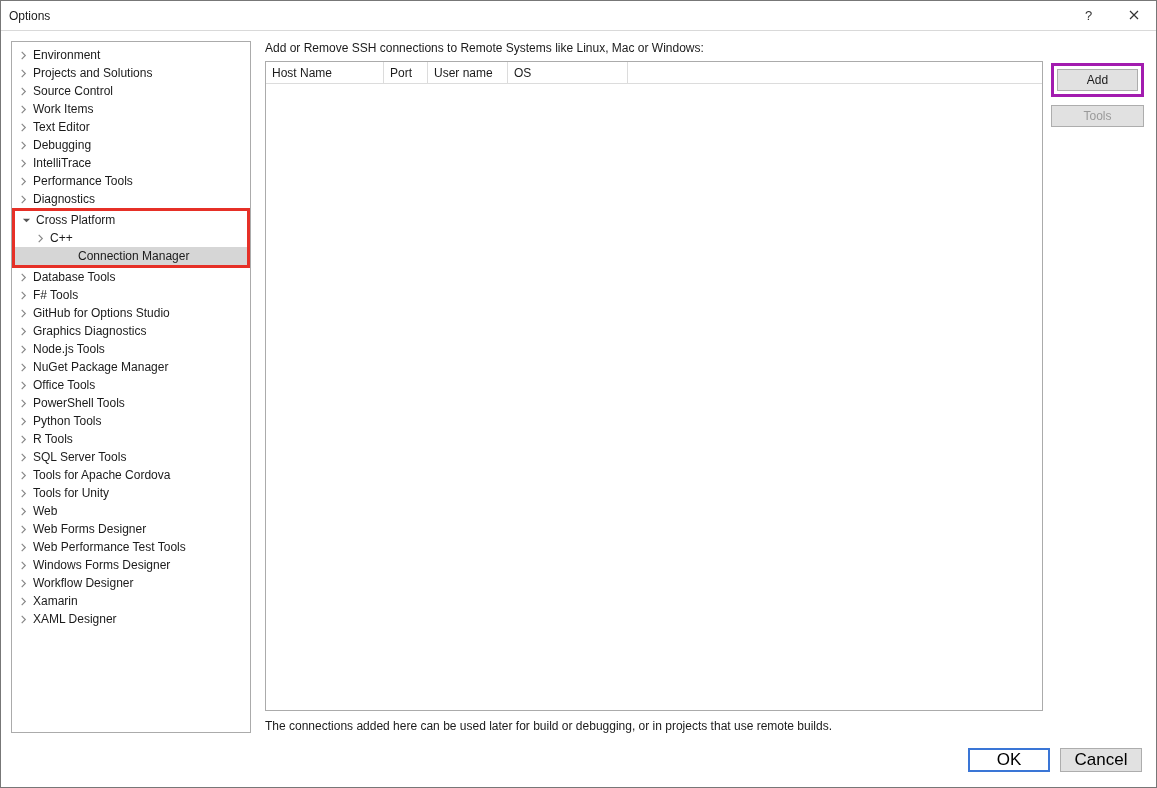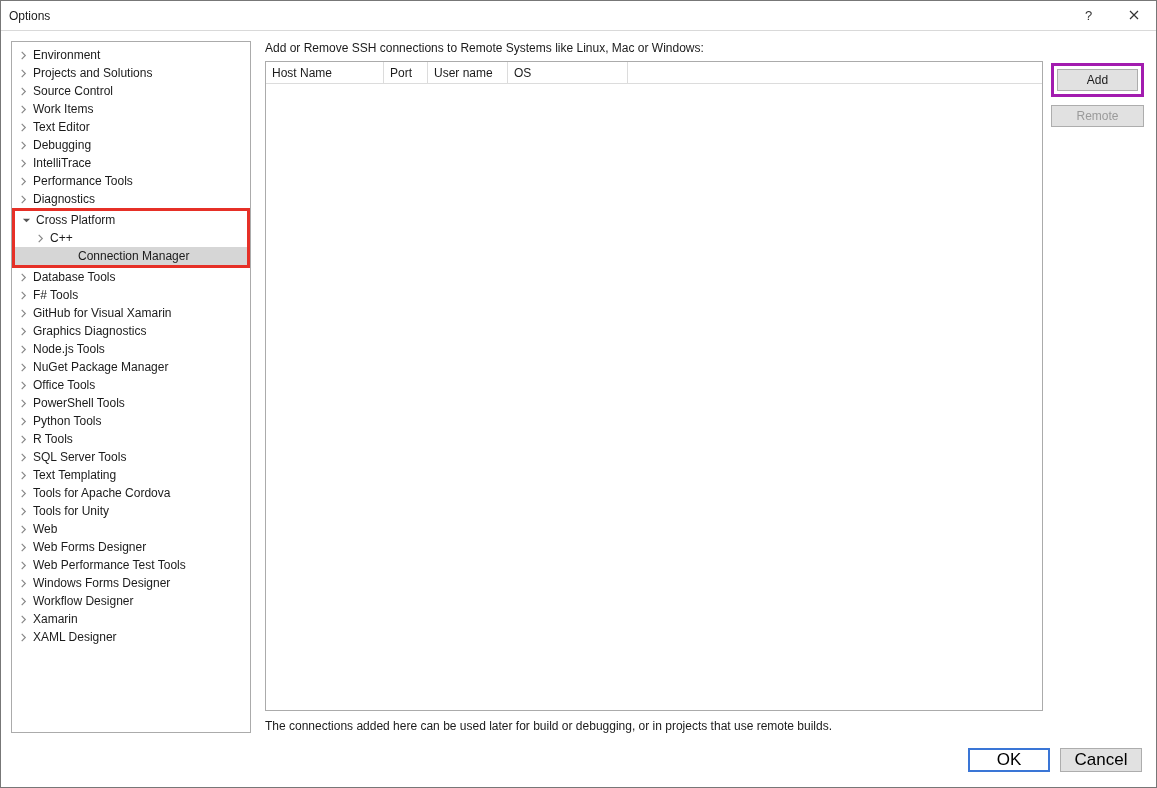--- a/index.html
+++ b/index.html
@@ -235,21 +235,21 @@
               </svg>
             </span>
             <span class="tree-label">F# Tools</span>
           </div>
           <div class="tree-row">
             <span class="arrow">
               <svg viewBox="0 0 10 10">
                 <path d="M3 1 L7 5 L3 9" fill="none" stroke="#888" stroke-width="1.3"></path>
               </svg>
             </span>
-            <span class="tree-label">GitHub for Visual Xamarin</span>
+            <span class="tree-label">GitHub for Options Studio</span>
           </div>
           <div class="tree-row">
             <span class="arrow">
               <svg viewBox="0 0 10 10">
                 <path d="M3 1 L7 5 L3 9" fill="none" stroke="#888" stroke-width="1.3"></path>
               </svg>
             </span>
             <span class="tree-label">Graphics Diagnostics</span>
           </div>
           <div class="tree-row">
@@ -300,28 +300,20 @@
             </span>
             <span class="tree-label">R Tools</span>
           </div>
           <div class="tree-row">
             <span class="arrow">
               <svg viewBox="0 0 10 10">
                 <path d="M3 1 L7 5 L3 9" fill="none" stroke="#888" stroke-width="1.3"></path>
               </svg>
             </span>
             <span class="tree-label">SQL Server Tools</span>
-          </div>
-          <div class="tree-row">
-            <span class="arrow">
-              <svg viewBox="0 0 10 10">
-                <path d="M3 1 L7 5 L3 9" fill="none" stroke="#888" stroke-width="1.3"></path>
-              </svg>
-            </span>
-            <span class="tree-label">Text Templating</span>
           </div>
           <div class="tree-row">
             <span class="arrow">
               <svg viewBox="0 0 10 10">
                 <path d="M3 1 L7 5 L3 9" fill="none" stroke="#888" stroke-width="1.3"></path>
               </svg>
             </span>
             <span class="tree-label">Tools for Apache Cordova</span>
           </div>
           <div class="tree-row">
@@ -401,21 +393,21 @@
           <div class="gh pt">Port</div>
           <div class="gh un">User name</div>
           <div class="gh os">OS</div>
           <div class="gh last"></div>
         </div>
       </div>
       <div class="sidebtns">
         <div class="btnwrap-hl">
           <button class="btn">Add</button>
         </div>
-        <button class="btn disabled">Remote</button>
+        <button class="btn disabled">Tools</button>
       </div>
     </div>
     <div class="footnote">The connections added here can be used later for build or debugging, or in projects that use remote builds.</div>
   </div>
 </div>
 
 <div class="dlg-footer">
   <button class="fbtn primary">OK</button>
   <button class="fbtn">Cancel</button>
 </div>

